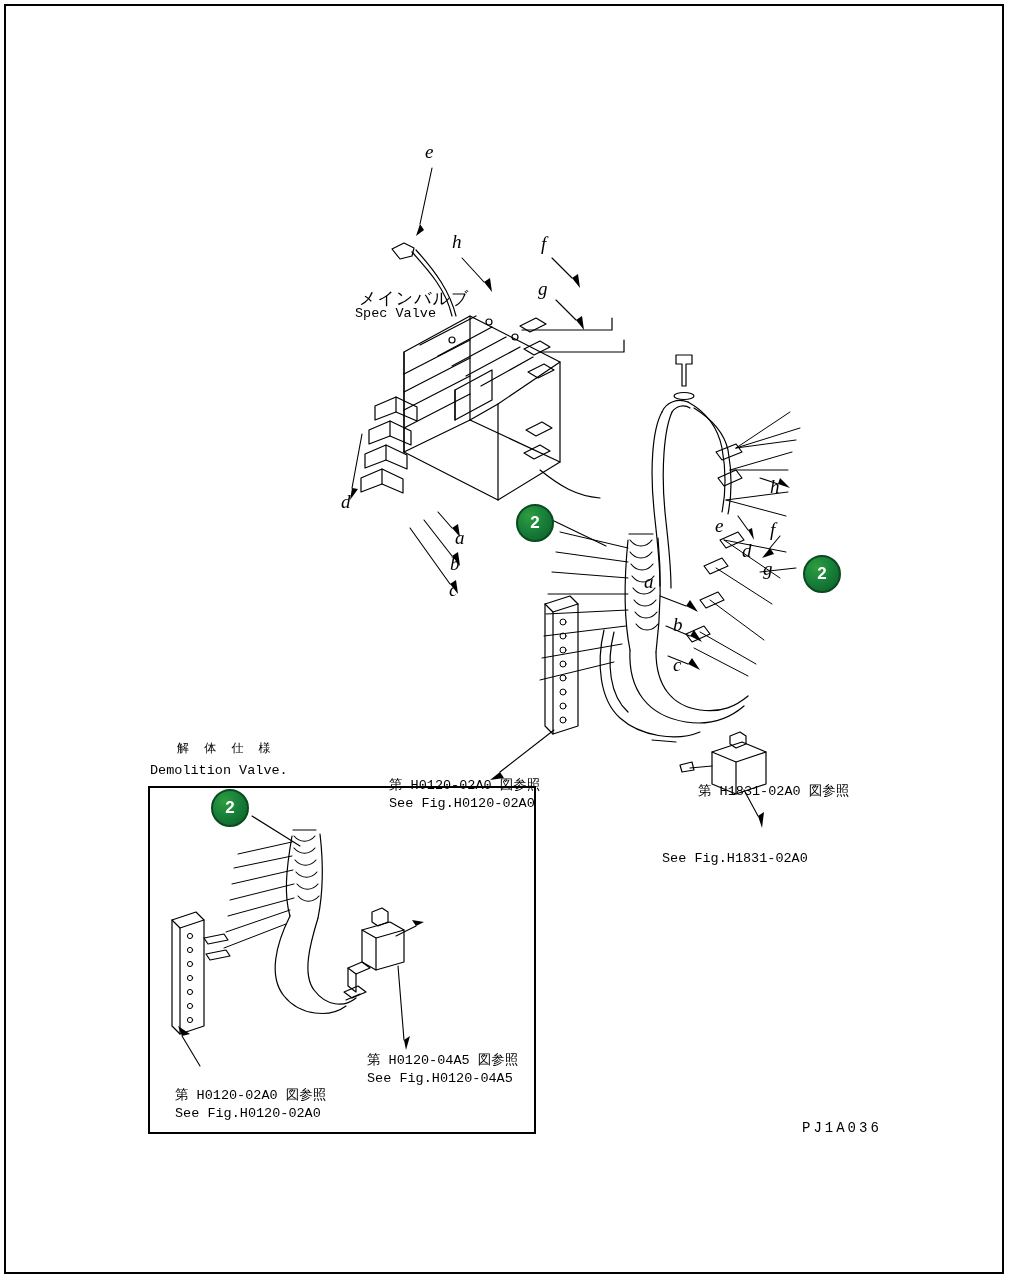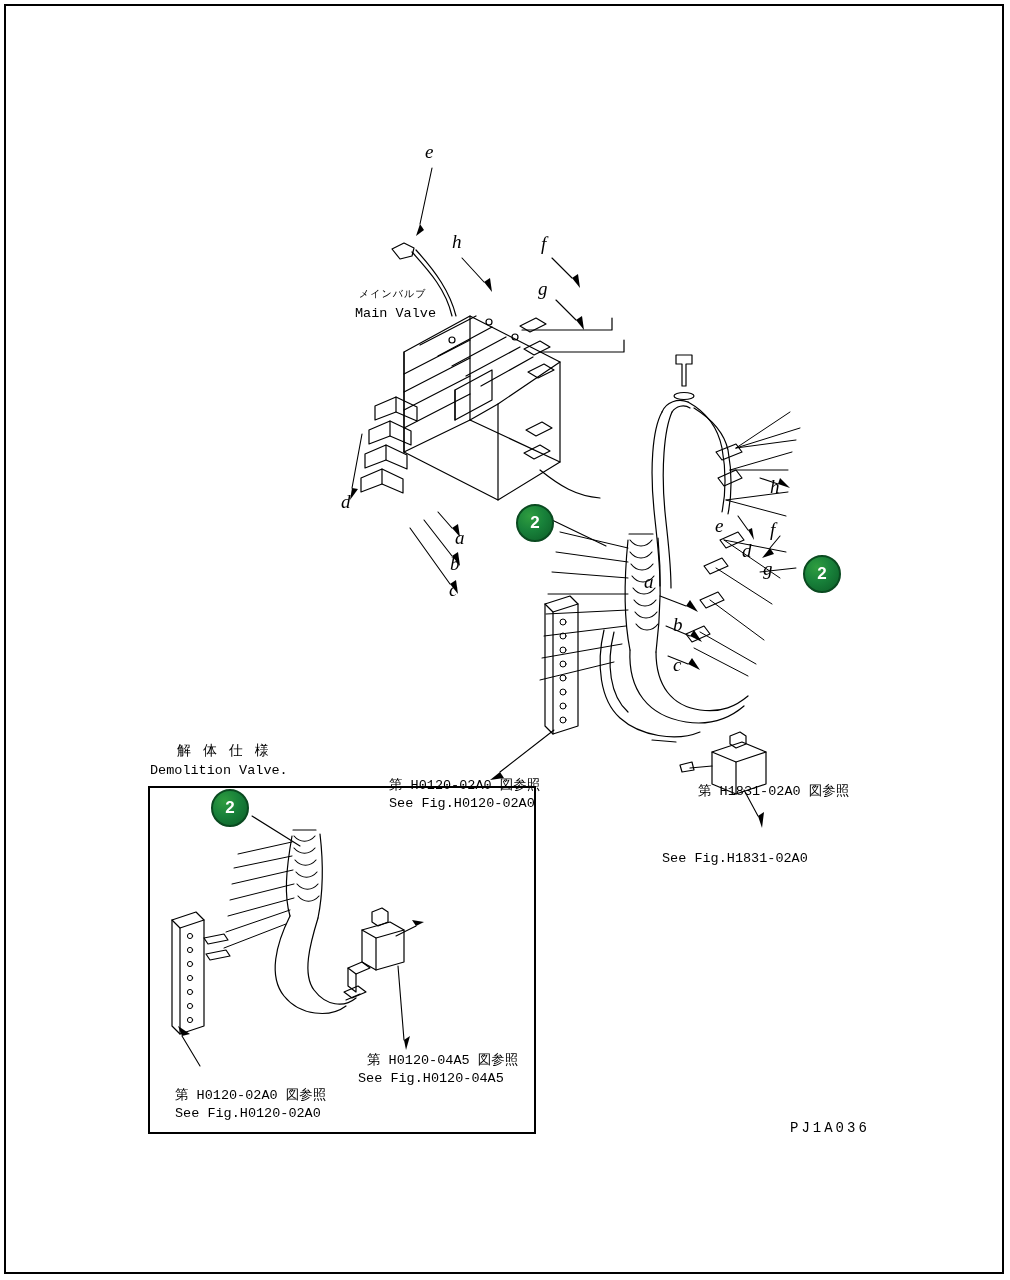--- a/index.html
+++ b/index.html
@@ -41,31 +41,32 @@
   .letter {
     font-family: "Liberation Serif", serif;
     font-size: 19px;
     font-style: italic;
   }
   .cap {
     font-size: 13.5px;
   }
   .jp {
     font-family: "DejaVu Sans", sans-serif;
-    font-size: 10px;
+    font-size: 17px;
     letter-spacing: 1px;
   }
   .jp-title {
-    font-family: Liberation Sans, sans-serif;
-    font-size: 14px;
+    font-family: Liberation Mono, monospace;
+    font-size: 12px;
     letter-spacing: 4px;
   }
   .code {
     font-size: 14px;
     letter-spacing: 3px;
+    margin-left: 12px;
   }
   .bubble {
     position: absolute;
     width: 38px;
     height: 38px;
     border-radius: 50%;
     background: radial-gradient(circle at 34% 30%, #2f9d3f 0%, #18813a 45%, #0c5c27 100%);
     border: 2px solid #0a4a20;
     color: #ffffff;
     font-family: "Liberation Sans", sans-serif;
@@ -345,21 +346,21 @@
   <div class="lbl letter" style="left:425px; top:140px;">e</div>
   <div class="lbl letter" style="left:452px; top:230px;">h</div>
   <div class="lbl letter" style="left:541px; top:232px;">f</div>
   <div class="lbl letter" style="left:538px; top:277px;">g</div>
   <div class="lbl letter" style="left:341px; top:490px;">d</div>
   <div class="lbl letter" style="left:455px; top:526px;">a</div>
   <div class="lbl letter" style="left:450px; top:552px;">b</div>
   <div class="lbl letter" style="left:449px; top:578px;">c</div>
 
   <div class="lbl jp" style="left:359px; top:288px;">メインバルブ</div>
-  <div class="lbl cap" style="left:355px; top:306px;">Main Valve</div>
+  <div class="lbl cap" style="left:355px; top:306px;">Spec Valve</div>
 
   <div class="lbl letter" style="left:770px; top:475px;">h</div>
   <div class="lbl letter" style="left:715px; top:514px;">e</div>
   <div class="lbl letter" style="left:770px; top:518px;">f</div>
   <div class="lbl letter" style="left:742px; top:539px;">d</div>
   <div class="lbl letter" style="left:763px; top:557px;">g</div>
   <div class="lbl letter" style="left:644px; top:570px;">a</div>
   <div class="lbl letter" style="left:673px; top:613px;">b</div>
   <div class="lbl letter" style="left:673px; top:653px;">c</div>
 
@@ -373,20 +374,20 @@
   <div class="lbl cap" style="left:662px; top:851px;">See Fig.H1831-02A0</div>
 
   <div class="lbl jp-title" style="left:177px; top:742px;">解 体 仕 様</div>
   <div class="lbl cap" style="left:150px; top:763px;">Demolition Valve.</div>
 
   <div class="inset-box" style="left:148px; top:786px; width:388px; height:348px;"></div>
 
   <div class="bubble" style="left:211px; top:789px;">2</div>
 
   <div class="lbl cap" style="left:367px; top:1053px;">第 H0120-04A5 図参照</div>
-  <div class="lbl cap" style="left:358px; top:1071px;">See Fig.H0120-04A5</div>
+  <div class="lbl cap" style="left:367px; top:1071px;">See Fig.H0120-04A5</div>
 
   <div class="lbl cap" style="left:175px; top:1088px;">第 H0120-02A0 図参照</div>
   <div class="lbl cap" style="left:175px; top:1106px;">See Fig.H0120-02A0</div>
 
   <div class="lbl code" style="left:790px; top:1120px;">PJ1A036</div>
 
 </div>
 
 </body></html>

